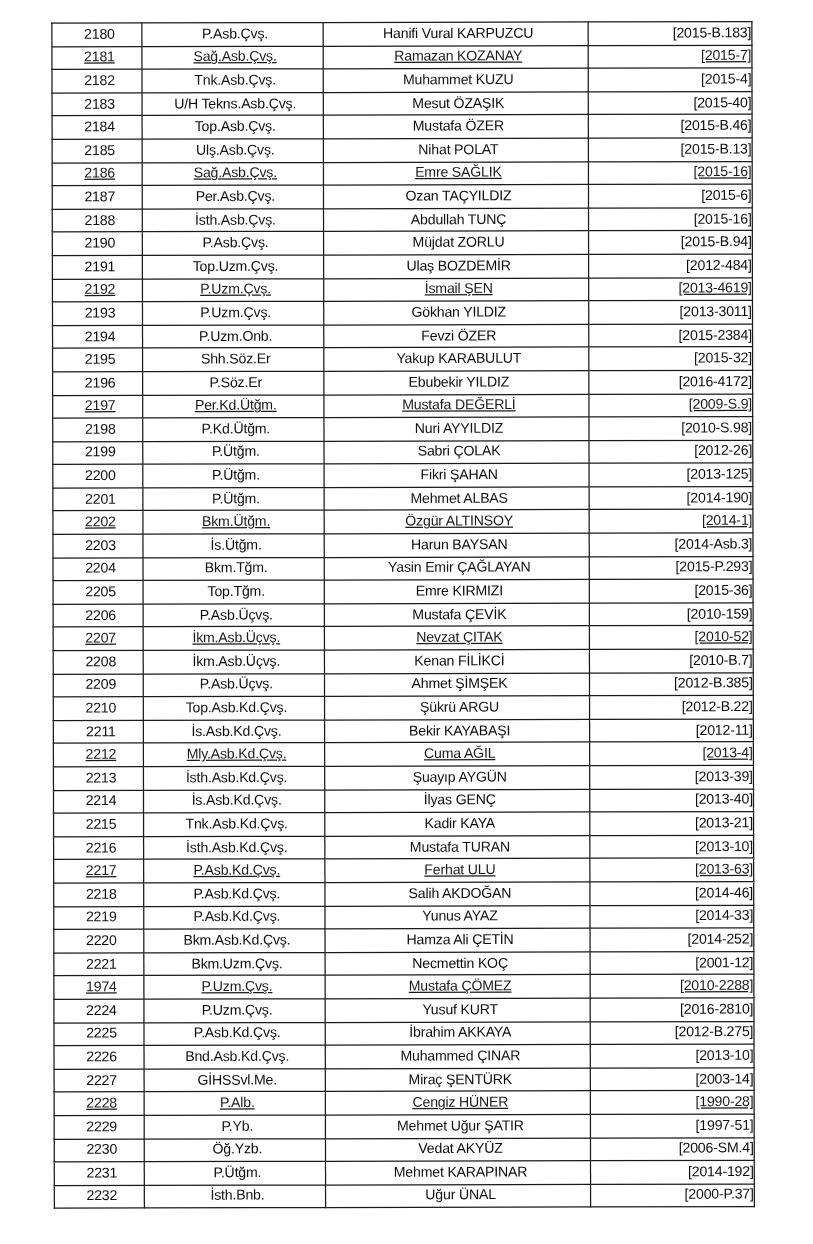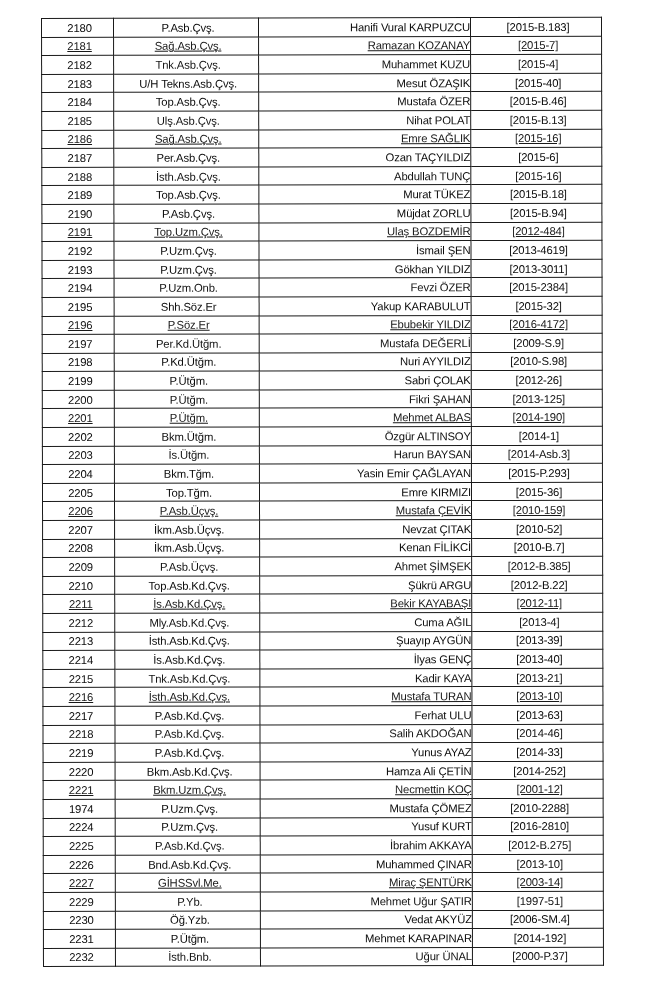--- a/index.html
+++ b/index.html
@@ -56,22 +56,22 @@
     vertical-align: middle;
     letter-spacing: -0.15px;
   }
 
   td.col-no {
     text-align: center;
     padding-left: 0;
     letter-spacing: 0.2px;
   }
   td.col-rank  { text-align: center; }
-  td.col-name  { text-align: right; }
-  td.col-ref   { text-align: center; padding-left: 5px; }
+  td.col-name  { text-align: center; }
+  td.col-ref   { text-align: right; padding-left: 5px; }
 
   
   tbody tr:nth-child(3n) td   { opacity: 0.97; }
   tbody tr:nth-child(5n+2) td { opacity: 0.94; text-decoration: underline; }
 </style>
 </head>
 <body>
 
 <div class="page">
   <div class="scan">
@@ -131,26 +131,20 @@
             <td class="col-name">Ozan TAÇYILDIZ</td>
             <td class="col-ref">[2015-6]</td>
           </tr>
           <tr>
             <td class="col-no">2188</td>
             <td class="col-rank">İsth.Asb.Çvş.</td>
             <td class="col-name">Abdullah TUNÇ</td>
             <td class="col-ref">[2015-16]</td>
           </tr>
           <tr>
-            <td class="col-no">2189</td>
-            <td class="col-rank">Top.Asb.Çvş.</td>
-            <td class="col-name">Murat TÜKEZ</td>
-            <td class="col-ref">[2015-B.18]</td>
-          </tr>
-          <tr>
             <td class="col-no">2190</td>
             <td class="col-rank">P.Asb.Çvş.</td>
             <td class="col-name">Müjdat ZORLU</td>
             <td class="col-ref">[2015-B.94]</td>
           </tr>
           <tr>
             <td class="col-no">2191</td>
             <td class="col-rank">Top.Uzm.Çvş.</td>
             <td class="col-name">Ulaş BOZDEMİR</td>
             <td class="col-ref">[2012-484]</td>
@@ -359,20 +353,26 @@
             <td class="col-name">Muhammed ÇINAR</td>
             <td class="col-ref">[2013-10]</td>
           </tr>
           <tr>
             <td class="col-no">2227</td>
             <td class="col-rank">GİHSSvl.Me.</td>
             <td class="col-name">Miraç ŞENTÜRK</td>
             <td class="col-ref">[2003-14]</td>
           </tr>
           <tr>
+            <td class="col-no">2228</td>
+            <td class="col-rank">P.Alb.</td>
+            <td class="col-name">Cengiz HÜNER</td>
+            <td class="col-ref">[1990-28]</td>
+          </tr>
+          <tr>
             <td class="col-no">2229</td>
             <td class="col-rank">P.Yb.</td>
             <td class="col-name">Mehmet Uğur ŞATIR</td>
             <td class="col-ref">[1997-51]</td>
           </tr>
           <tr>
             <td class="col-no">2230</td>
             <td class="col-rank">Öğ.Yzb.</td>
             <td class="col-name">Vedat AKYÜZ</td>
             <td class="col-ref">[2006-SM.4]</td>

